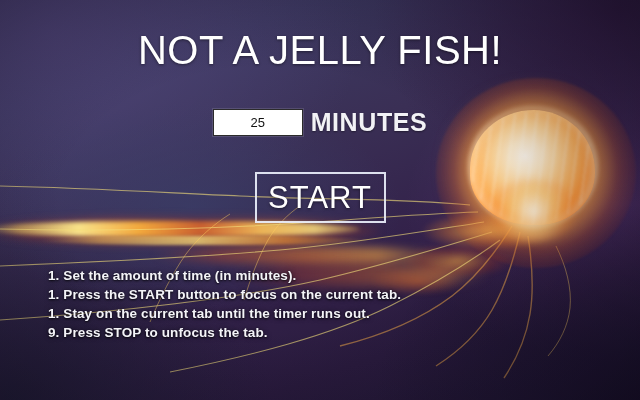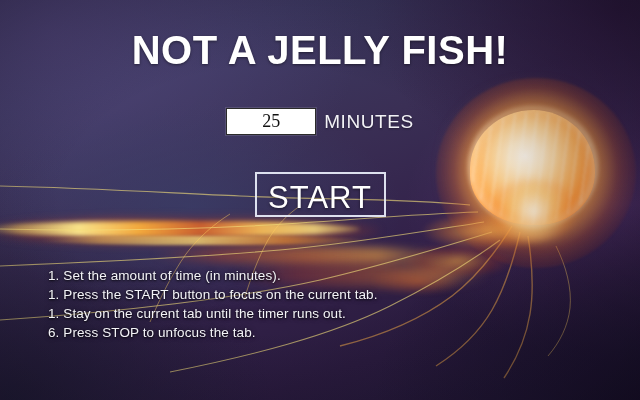--- a/index.html
+++ b/index.html
@@ -161,65 +161,65 @@
     pointer-events: none;
   }
 
   
   .title {
     position: absolute;
     left: 0; right: 0; top: 28px;
     text-align: center;
     color: #ffffff;
     font-size: 40px;
-    font-weight: bold;
+    font-weight: normal;
     letter-spacing: 0.5px;
     text-shadow: 0 1px 3px rgba(0,0,0,0.45);
     white-space: nowrap;
   }
 
   .timer-row {
     position: absolute;
     left: 0; right: 0; top: 108px;
     display: flex;
     align-items: center;
     justify-content: center;
     gap: 8px;
   }
   .minutes-input {
     width: 90px;
     height: 27px;
     box-sizing: border-box;
     background: #ffffff;
     border: 1px solid #2b2b2b;
     color: #111111;
-    font-family: Liberation Serif, serif;
-    font-size: 18px;
+    font-family: Liberation Sans, sans-serif;
+    font-size: 13px;
     text-align: center;
     padding: 0 6px;
     outline: none;
     box-shadow: 0 0 0 1px rgba(255,255,255,0.12);
   }
   .minutes-label {
     color: #f2f2f6;
-    font-size: 19px;
-    font-weight: normal;
+    font-size: 25px;
+    font-weight: bold;
     letter-spacing: 0.6px;
     text-shadow: 0 1px 2px rgba(0,0,0,0.4);
   }
 
   .start-wrap {
     position: absolute;
     left: 0; right: 0; top: 172px;
     display: flex;
     justify-content: center;
   }
   .start-button {
     width: 131px;
-    height: 45px;
+    height: 51px;
     box-sizing: border-box;
     background: transparent;
     border: 2px solid rgba(236,240,252,0.92);
     color: #ffffff;
     font-family: "Liberation Sans", sans-serif;
     font-size: 31px;
     font-weight: normal;
     letter-spacing: 1px;
     line-height: 47px;
     text-align: center;
@@ -227,21 +227,21 @@
     text-shadow: 0 1px 3px rgba(0,0,0,0.5);
     padding: 0;
   }
 
   .instructions {
     position: absolute;
     left: 48px;
     top: 266px;
     color: #f4f4f8;
     font-size: 13.5px;
-    font-weight: normal;
+    font-weight: bold;
     line-height: 19px;
     letter-spacing: 0.1px;
     text-shadow: 0 1px 2px rgba(0,0,0,0.75), 0 0 5px rgba(0,0,0,0.5);
   }
   .instructions div { white-space: nowrap; }
 </style>
 </head>
 <body>
 
 <div id="app">
@@ -299,16 +299,16 @@
   </div>
 
   <div class="start-wrap">
     <button class="start-button">START</button>
   </div>
 
   <div class="instructions">
     <div>1. Set the amount of time (in minutes).</div>
     <div>1. Press the START button to focus on the current tab.</div>
     <div>1. Stay on the current tab until the timer runs out.</div>
-    <div>6. Press STOP to unfocus the tab.</div>
+    <div>9. Press STOP to unfocus the tab.</div>
   </div>
 
 </div>
 
 </body></html>

